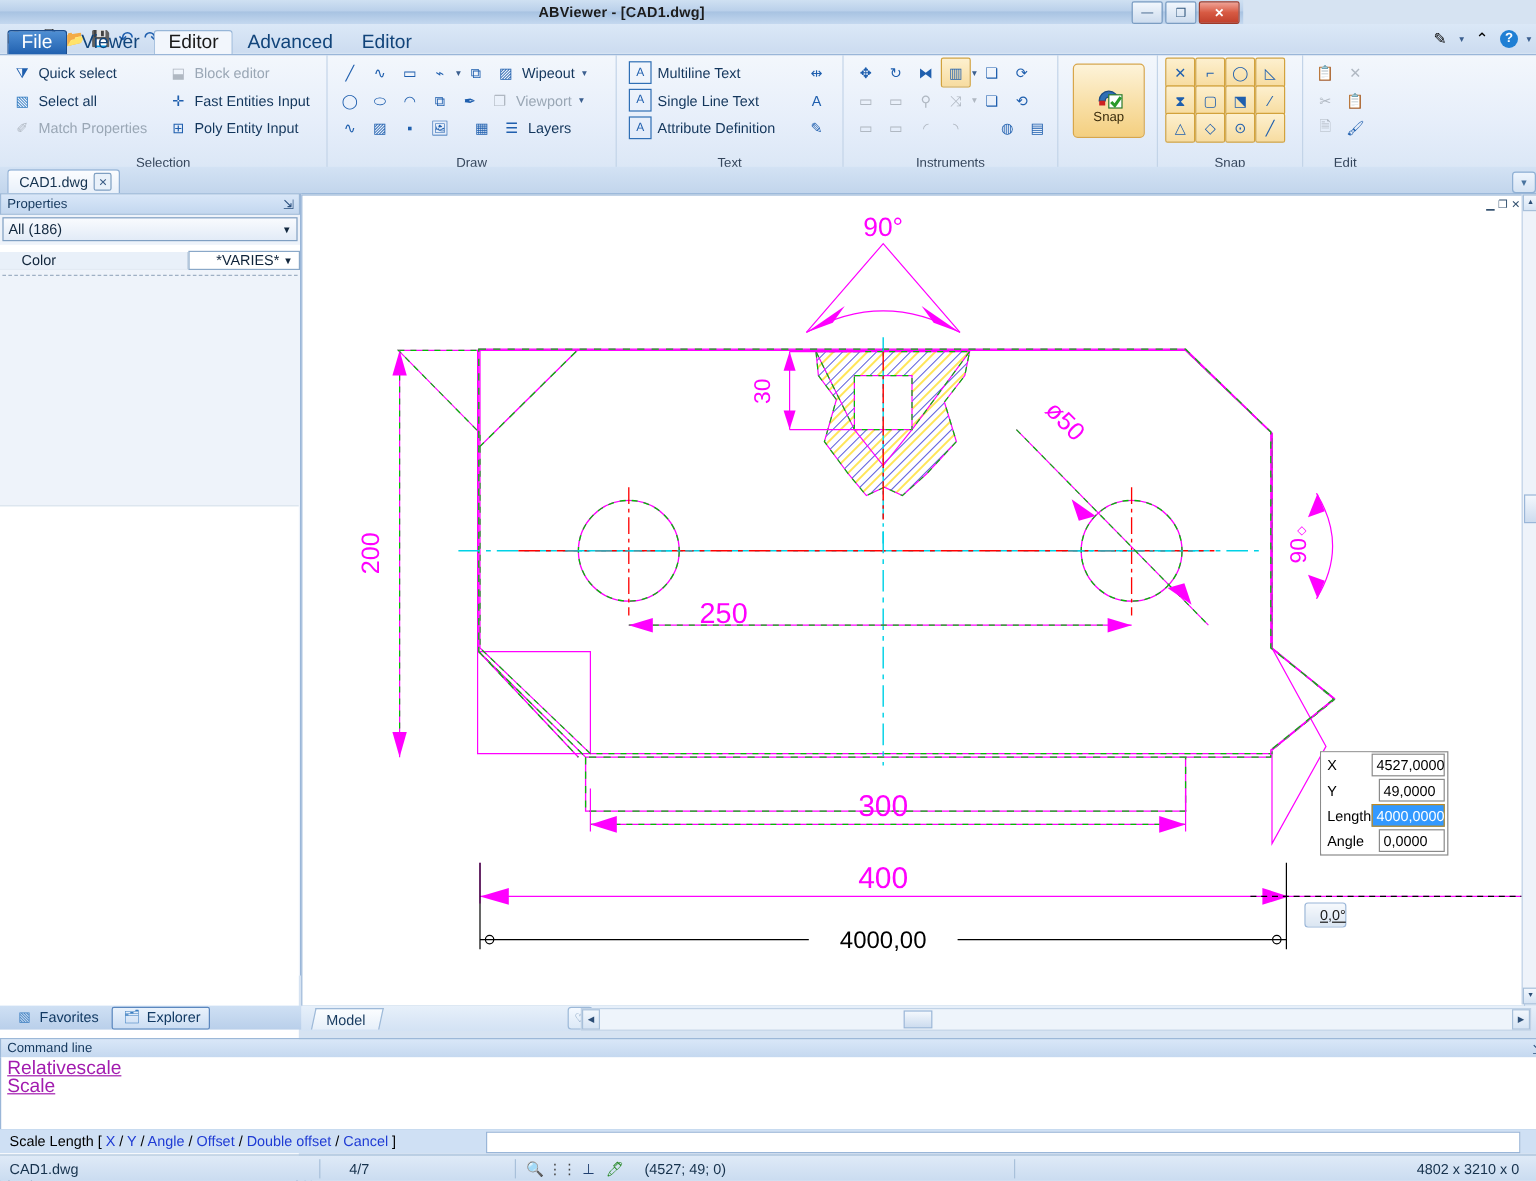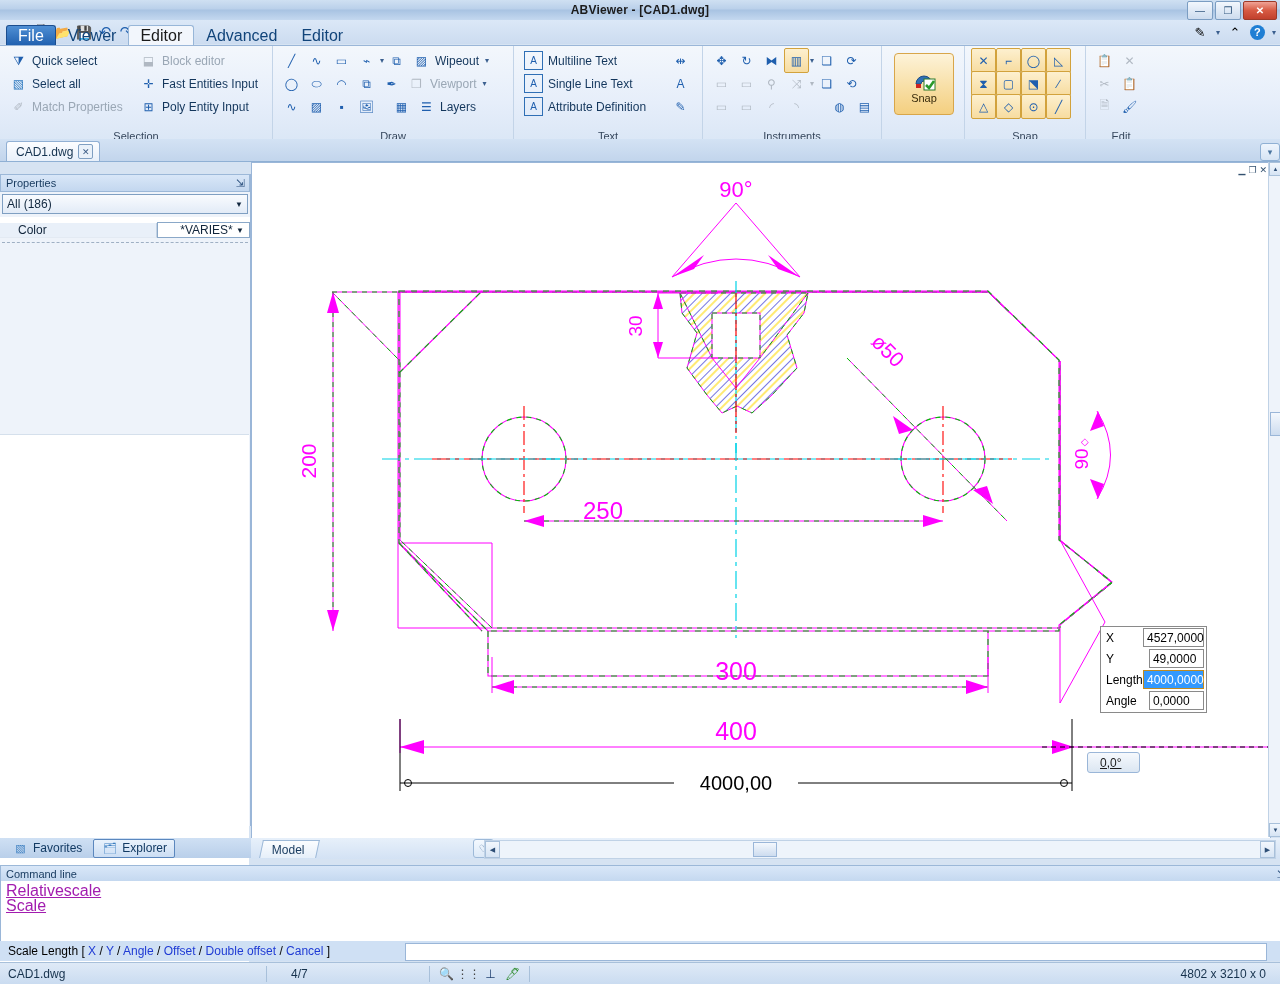--- a/index.html
+++ b/index.html
@@ -7,21 +7,21 @@
     width:1280px;height:984px;overflow:hidden;
     font-family:"Liberation Sans", sans-serif;
     font-size:12px;color:#000;
     background:#d6e3f2;
     -webkit-font-smoothing:none;
   }
   .app{position:relative;width:1280px;height:984px;}
 
   
   .titlebar{
-    position:absolute;left:0;top:0;width:1280px;height:20px;
+    position:absolute;left:0;top:0;width:1036px;height:20px;
     background:linear-gradient(180deg,#cfe0f2 0%,#bad0ea 45%,#a8c3e2 50%,#c4d8ef 100%);
     border-bottom:1px solid #8fb0d4;
     display:flex;align-items:center;justify-content:center;
   }
   .titlebar .ttl{font-size:12px;color:#1c1c1c;font-weight:bold;letter-spacing:.2px;}
   .wctrls{position:absolute;right:3px;top:1px;display:flex;gap:2px;}
   .wbtn{width:24px;height:17px;border:1px solid #7b9dc2;border-radius:2px;
     background:linear-gradient(180deg,#f2f7fd,#cddcee);display:flex;align-items:center;justify-content:center;
     font-size:10px;color:#33587f;}
   .wbtn.close{width:32px;background:linear-gradient(180deg,#f0a396,#d75a43 50%,#c1402c);border-color:#9d3a29;color:#fff;font-weight:bold;}
@@ -70,21 +70,21 @@
   .doctabs{position:absolute;left:0;top:139px;width:1280px;height:22px;
      background:linear-gradient(180deg,#d3e2f4,#c2d5ec);border-bottom:1px solid #8fb0d4;
      display:flex;align-items:flex-end;padding-left:6px;}
   .doctab{height:19px;display:flex;align-items:center;gap:5px;padding:0 6px 0 9px;
      background:linear-gradient(180deg,#fcfdff,#e8f0fa);border:1px solid #91b0d4;border-bottom:none;
      border-radius:3px 3px 0 0;font-size:12px;color:#14324f;}
   .xchip{width:13px;height:13px;border:1px solid #7f9fc2;border-radius:2px;background:#e9f1fa;
      display:flex;align-items:center;justify-content:center;font-size:9px;color:#3c5d86;}
 
   
-  .leftdock{position:absolute;left:0;top:161px;width:250px;height:652px;background:#eef3fa;border-right:1px solid #9ab6d8;margin-top:13px;}
+  .leftdock{position:absolute;left:0;top:161px;width:250px;height:652px;background:#eef3fa;border-right:1px solid #9ab6d8;}
   .panelhdr{height:16px;background:linear-gradient(180deg,#d9e7f8,#c3d7ef);border:1px solid #9cb8d8;
     display:flex;align-items:center;justify-content:space-between;padding:0 4px 0 5px;font-size:11px;color:#16395e;}
   .pin{font-size:11px;color:#2a4f7d;}
   .combo{margin:2px 2px 0 2px;height:18px;background:linear-gradient(180deg,#f9fbfe,#e2ebf7);
     border:1px solid #7f9fc2;display:flex;align-items:center;justify-content:space-between;padding:0 4px;font-size:12px;color:#12283f;}
   .proptable{margin-top:3px;background:#fff;}
   .prow{display:flex;height:21px;align-items:flex-end;}
   .pkey{width:138px;background:#e9f0f9;border-right:1px solid #c3d2e3;border-bottom:1px solid #e3eaf3;
         display:flex;align-items:center;padding-left:18px;font-size:12px;color:#10243a;}
   .pval{flex:1;background:#fff;border-bottom:1px solid #e3eaf3;display:flex;align-items:center;
@@ -140,21 +140,21 @@
   .scell{display:flex;align-items:center;height:20px;font-size:12px;color:#16324d;padding:0 8px;}
   .sdiv{width:1px;height:16px;background:#a8c0da;}
   .sico{width:17px;height:17px;display:inline-flex;align-items:center;justify-content:center;font-size:12px;}
 
   .cp-box{position:absolute;border:1px solid #8a8a8a;background:#fff;}
   .cp-row{display:flex;height:21px;align-items:stretch;}
   .cp-k{width:48px;display:flex;align-items:center;padding-left:5px;font-size:12px;color:#000;background:#fff;}
   .cp-v{width:56px;border:1px solid #8a8a8a;margin:1px 2px 1px 0;display:flex;align-items:center;padding-left:3px;font-size:12px;background:#fff;}
   .cp-v.sel{background:#3399ff;color:#fff;border-color:#c08a20;}
 
-  .angle-tip{position:absolute;left:1087px;top:752px;height:19px;padding:0 18px 0 12px;
+  .angle-tip{position:absolute;left:1087px;top:752px;height:19px;padding:0 0 0 12px;
      background:linear-gradient(180deg,#f6f9fd,#dbe6f2);border:1px solid #9ab6d8;border-radius:3px;
      display:flex;align-items:center;font-size:12px;color:#1a1a1a;text-decoration:underline;}
 </style>
 </head>
 <body>
 
 <div class="app">
 
   <div class="titlebar">
     <div class="ttl">ABViewer - [CAD1.dwg]</div>
@@ -664,17 +664,18 @@
     <div class="scell" style="width:250px">CAD1.dwg</div>
     <div class="sdiv"></div>
     <div class="scell" style="width:130px;padding-left:24px">4/7</div>
     <div class="sdiv"></div>
     <div class="scell" style="gap:5px">
       <span class="sico" style="color:#b03030">🔍</span>
       <span class="sico" style="color:#444">⋮⋮</span>
       <span class="sico" style="color:#1f3f6f">⊥</span>
       <span class="sico" style="color:#2a8a2a">🖊</span>
     </div>
+    <div class="scell" style="width:300px">(4527; 49; 0)</div>
     <div class="sdiv"></div>
     <div class="scell" style="margin-left:auto;padding-right:14px">4802 x 3210 x 0</div>
   </div>
 
 </div>
 
 </body></html>

